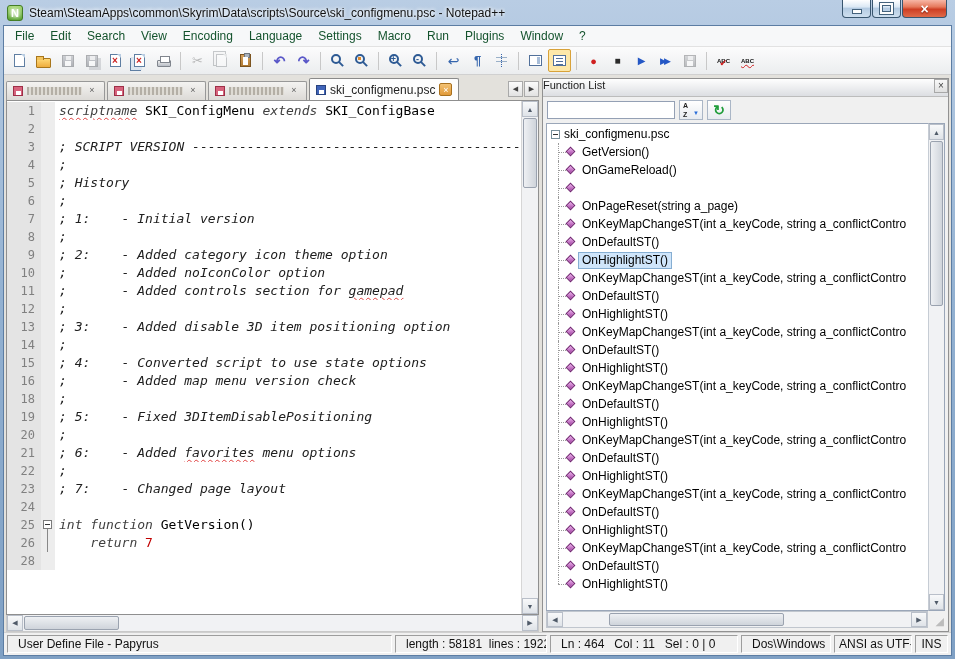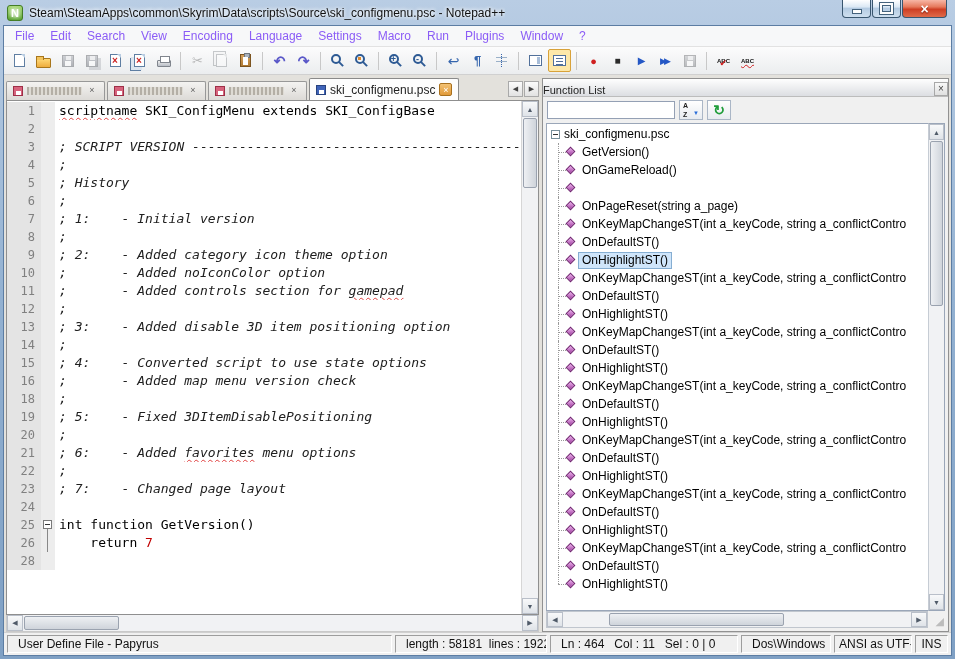--- a/index.html
+++ b/index.html
@@ -26,21 +26,21 @@
   .wb-max::before{content:"";width:9px;height:7px;border:2px solid #fdfdfd;box-shadow:0 0 0 1px #44627c,inset 0 0 0 1px #44627c;}
   .wb-close{width:45px;background:linear-gradient(#f7b7a6 0%,#e67a5d 40%,#ce3f24 55%,#e06a49 100%);}
   .wb-close::before{content:"×";color:#fff;font-size:14px;font-weight:bold;line-height:14px;text-shadow:0 1px 1px #801d0c;}
 
   
   .client{position:absolute;left:3px;right:3px;top:25px;bottom:3px;background:#f0f0f0;
     border:1px solid #5c7da3;display:flex;flex-direction:column;overflow:hidden;}
 
   .menubar{height:21px;background:#f7f8f9;border-bottom:1px solid #e2e2e2;
     display:flex;align-items:center;padding-left:3px;flex:0 0 21px;}
-  .menu-item{padding:3px 8px;font-size:12px;color:#8b5cf6;}
+  .menu-item{padding:3px 8px;font-size:12px;color:#14532d;}
 
   .toolbar{height:28px;background:linear-gradient(#fcfcfc,#ebedef);border-bottom:1px solid #d0d0d0;
     display:flex;align-items:center;padding:0 4px;gap:1px;flex:0 0 28px;}
   .tb-btn{width:23px;height:23px;display:flex;align-items:center;justify-content:center;
     border:1px solid transparent;flex:0 0 23px;}
   .tb-btn.pressed{background:#fde8a9;border-color:#d8a23a;border-radius:2px;}
   .tb-btn.disabled{opacity:.38;filter:grayscale(.85);}
   .tb-sep{width:1px;height:18px;background:#c8c8c8;margin:0 4px;flex:0 0 1px;}
 
   
@@ -128,21 +128,21 @@
     font-family:"DejaVu Sans Mono",monospace;font-size:12px;line-height:18px;}
   .foldm{width:14px;flex:0 0 14px;background:#ededed;position:relative;}
   .fbox{position:absolute;left:2px;top:4px;width:9px;height:9px;border:1px solid #7a7a7a;background:#fff;}
   .fbox::before{content:"";position:absolute;left:1px;right:1px;top:3px;border-top:1px solid #333;}
   .fline{position:absolute;left:6px;top:0;bottom:0;border-left:1px solid #888;}
   .fline.below{top:13px;}
   .fend{position:absolute;left:6px;top:0;height:9px;border-left:1px solid #888;}
   .fend::after{content:"";position:absolute;left:0;top:9px;width:5px;border-top:1px solid #888;}
   .codetext{flex:1;padding-left:4px;overflow:hidden;white-space:pre;color:#000;
     font-family:"DejaVu Sans Mono",monospace;font-size:13px;line-height:18px;}
-  .tok-kw{color:#000000;}
+  .tok-kw{color:#404040;font-style:italic;}
   .tok-pl{color:#000;}
   .tok-cm{color:#202020;font-style:italic;}
   .tok-nm{color:#c00000;}
   .tok-sp{text-decoration-line:underline;text-decoration-style:wavy;text-decoration-color:#e04040;
     text-decoration-thickness:1px;text-underline-offset:2px;}
 
   
   .vscroll{width:17px;flex:0 0 17px;background:#f1f2f4;border-left:1px solid #d6d6d6;position:relative;}
   .sb-arrow{position:absolute;left:0;right:0;height:16px;background:linear-gradient(#f8f9fa,#dfe3e8);
     border:1px solid #b9bfc9;color:#4f5a68;text-align:center;}
@@ -155,21 +155,21 @@
   .hsb-arrow{position:absolute;top:0;bottom:0;width:16px;background:linear-gradient(#f8f9fa,#dfe3e8);
     border:1px solid #b9bfc9;color:#4f5a68;display:flex;align-items:center;justify-content:center;}
   .hsb-arrow::before{font-size:7px;}
   .hsb-left{left:0;} .hsb-left::before{content:"◀";}
   .hsb-right{right:0;} .hsb-right::before{content:"▶";}
   .hthumb{position:absolute;top:1px;bottom:1px;left:17px;width:95px;border:1px solid #9aa2af;border-radius:2px;
     background:linear-gradient(#eef0f3,#cfd4db);}
 
   
   .fp-title{height:18px;flex:0 0 18px;background:linear-gradient(#fefefe,#dcdee2);border-bottom:1px solid #bcbcbc;
-    display:flex;align-items:flex-end;font-size:11px;padding:0 0;color:#222;}
+    display:flex;align-items:flex-start;font-size:11px;padding:0 0;color:#222;}
   .fp-close{margin-left:auto;width:14px;height:14px;text-align:center;border:1px solid #a8a8a8;
     background:linear-gradient(#f8f8f8,#e0e0e0);color:#444;}
   .fp-close::before{content:"×";font-size:10px;line-height:12px;display:block;}
   .fp-toolbar{height:26px;flex:0 0 26px;display:flex;align-items:center;gap:4px;padding:3px 4px;}
   .fp-search{width:128px;height:18px;border:1px solid #94a0b4;font-size:12px;padding:0 3px;
     font-family:"Liberation Sans",sans-serif;}
   .fp-btn{width:24px;height:20px;display:flex;align-items:center;justify-content:center;
     border:1px solid #aab6c6;background:linear-gradient(#ffffff,#e7ebf0);}
   .i-sort{width:8px;height:14px;}
   .i-sort::before{content:"A";position:absolute;top:-1px;left:0;font-weight:bold;font-size:7px;line-height:7px;color:#222;}

